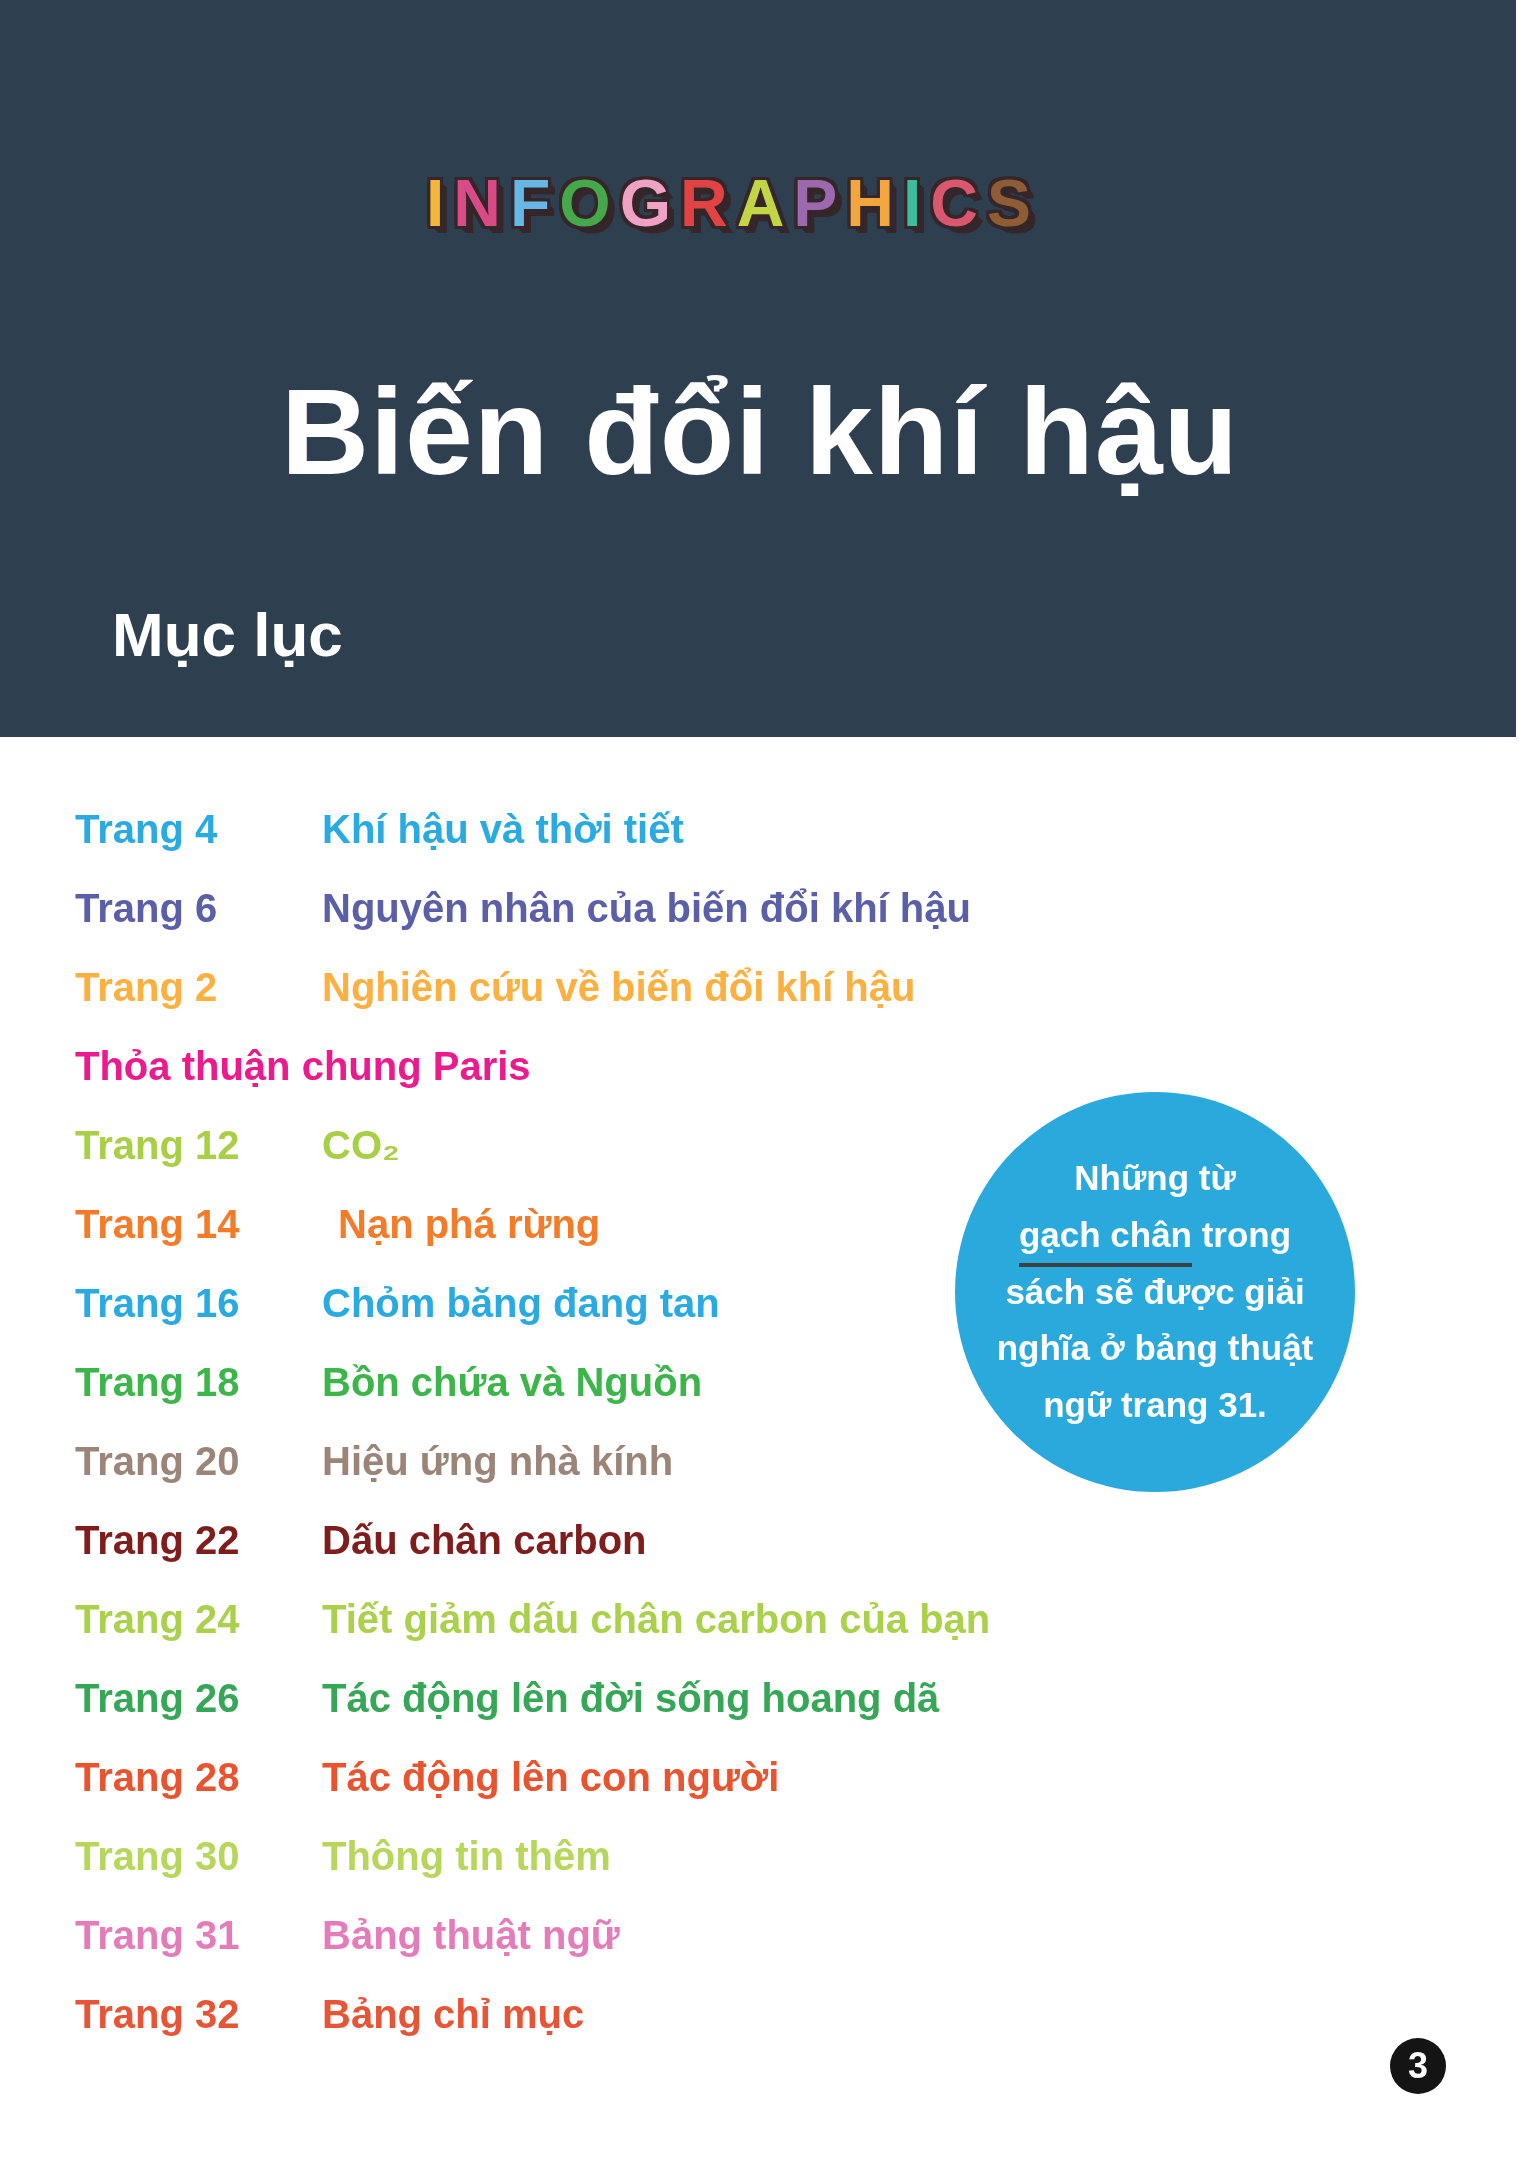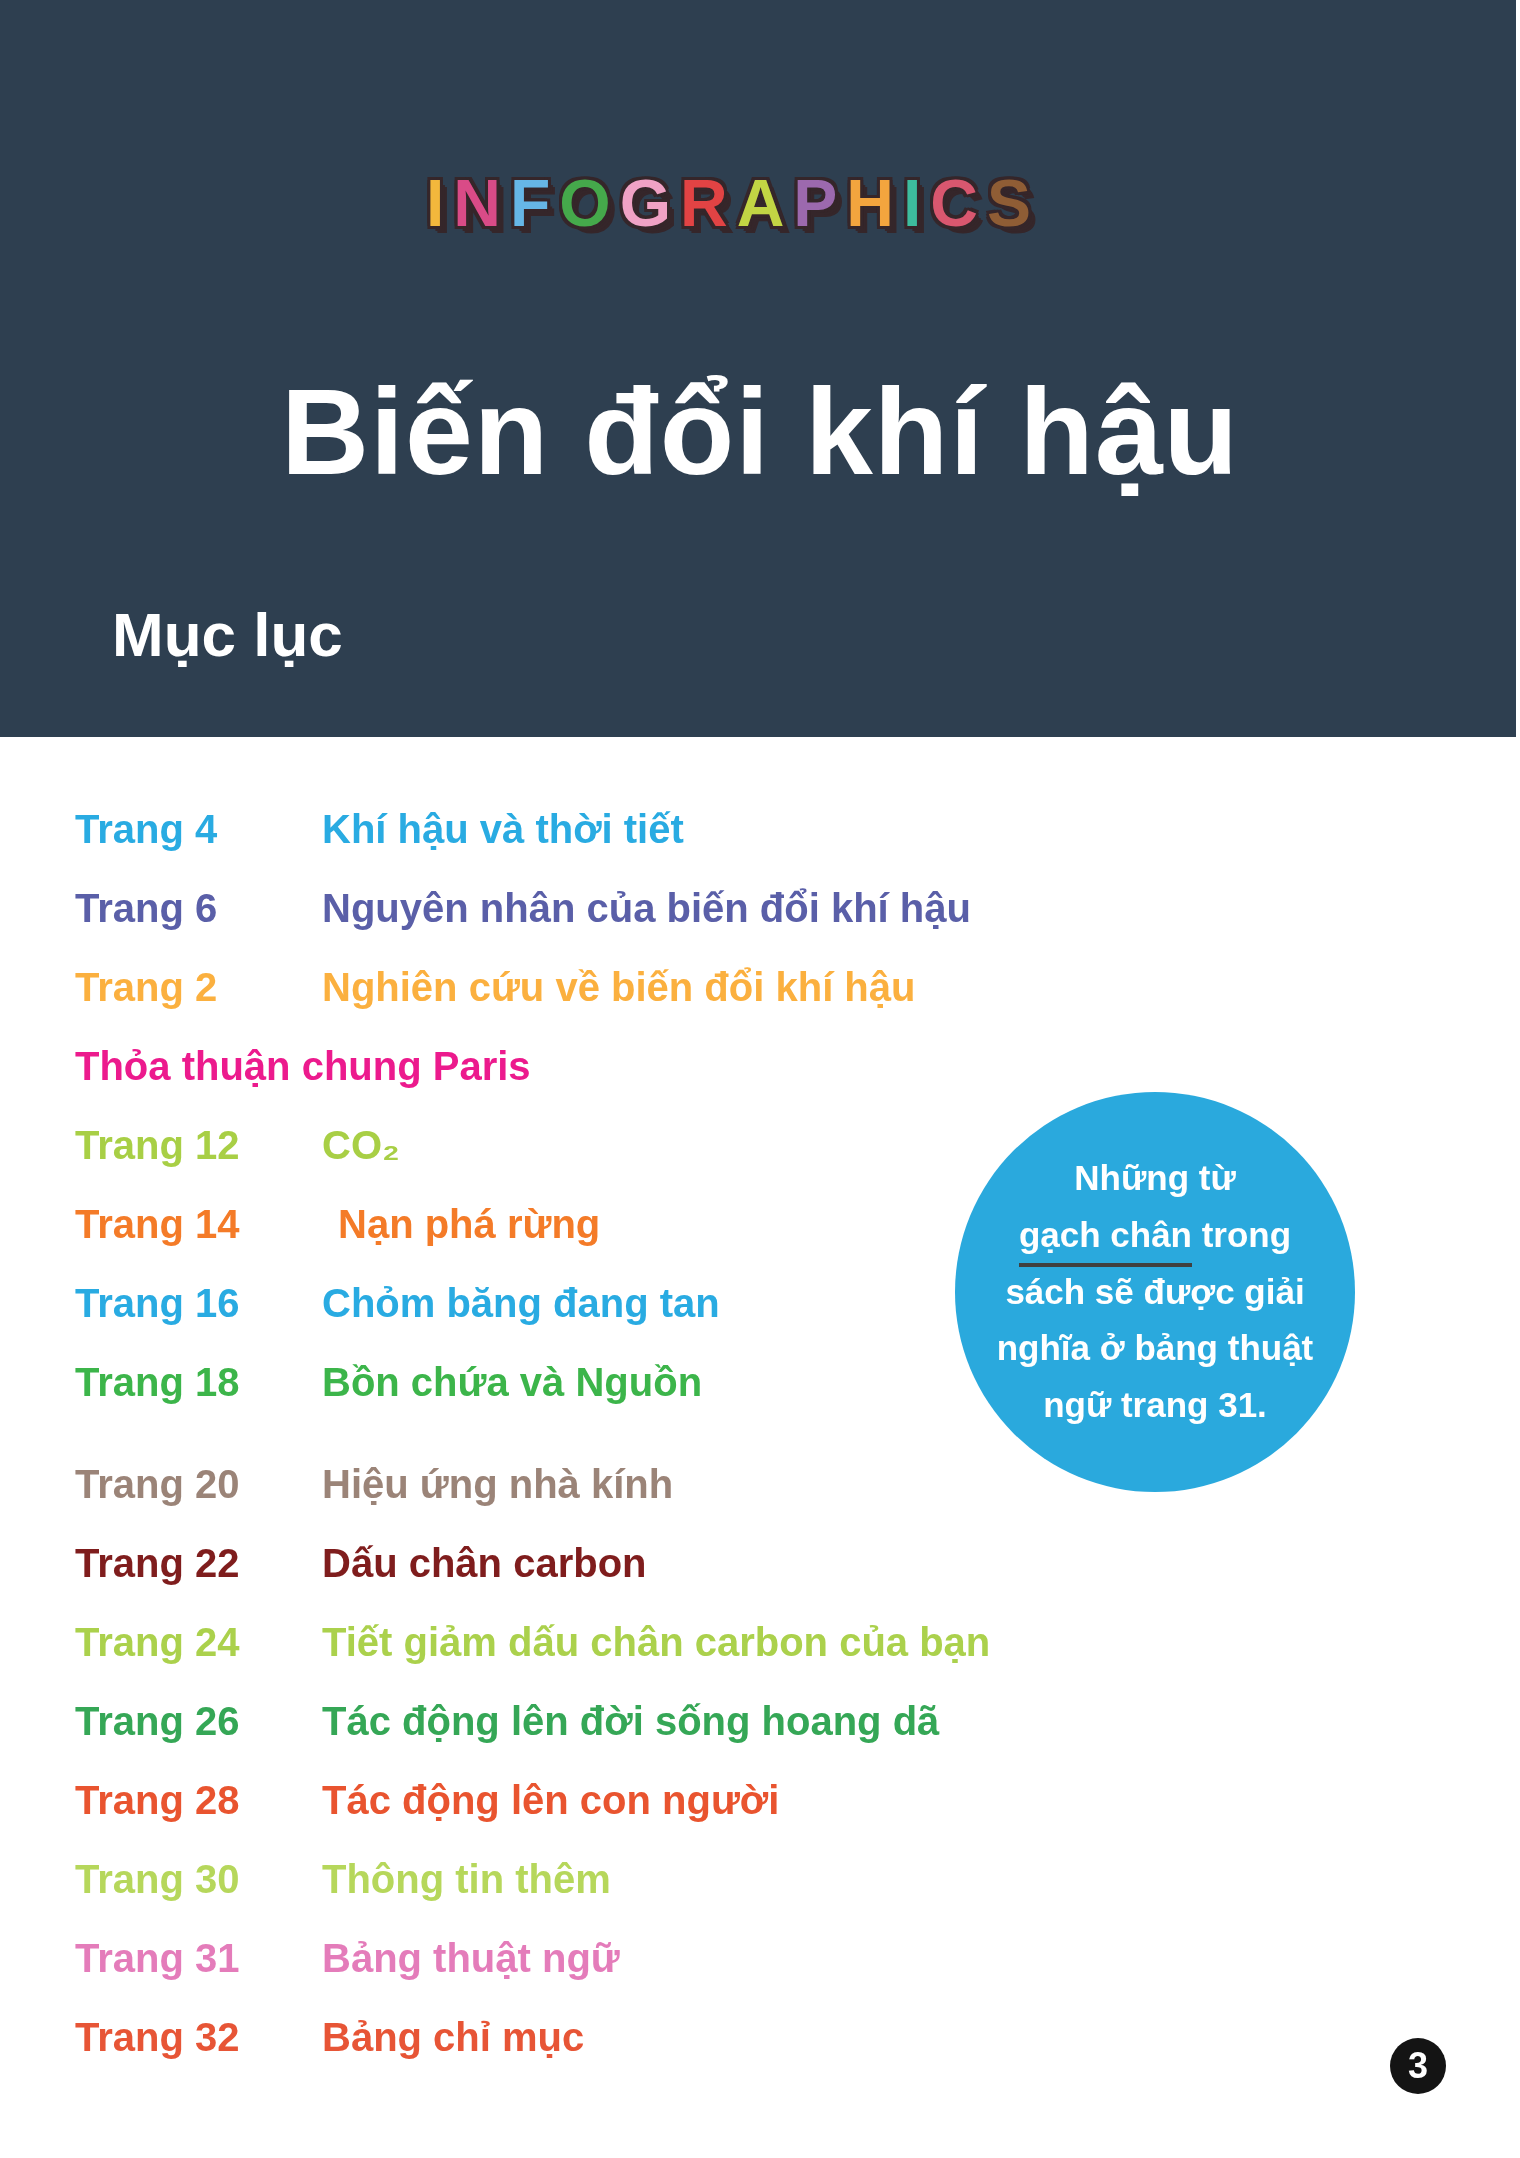--- a/index.html
+++ b/index.html
@@ -111,21 +111,21 @@
         <span class="toc-title">Nạn phá rừng</span>
       </div>
       <div class="toc-row" style="color: rgb(41, 171, 226);">
         <span class="toc-label">Trang 16</span>
         <span class="toc-title">Chỏm băng đang tan</span>
       </div>
       <div class="toc-row" style="color: rgb(60, 181, 74);">
         <span class="toc-label">Trang 18</span>
         <span class="toc-title">Bồn chứa và Nguồn</span>
       </div>
-      <div class="toc-row" style="color: rgb(155, 132, 120); margin-top: 23px;">
+      <div class="toc-row" style="color: rgb(155, 132, 120);">
         <span class="toc-label">Trang 20</span>
         <span class="toc-title">Hiệu ứng nhà kính</span>
       </div>
       <div class="toc-row" style="color: #7f1d1d;">
         <span class="toc-label">Trang 22</span>
         <span class="toc-title">Dấu chân carbon</span>
       </div>
       <div class="toc-row" style="color: rgb(171, 209, 76);">
         <span class="toc-label">Trang 24</span>
         <span class="toc-title">Tiết giảm dấu chân carbon của bạn</span>

